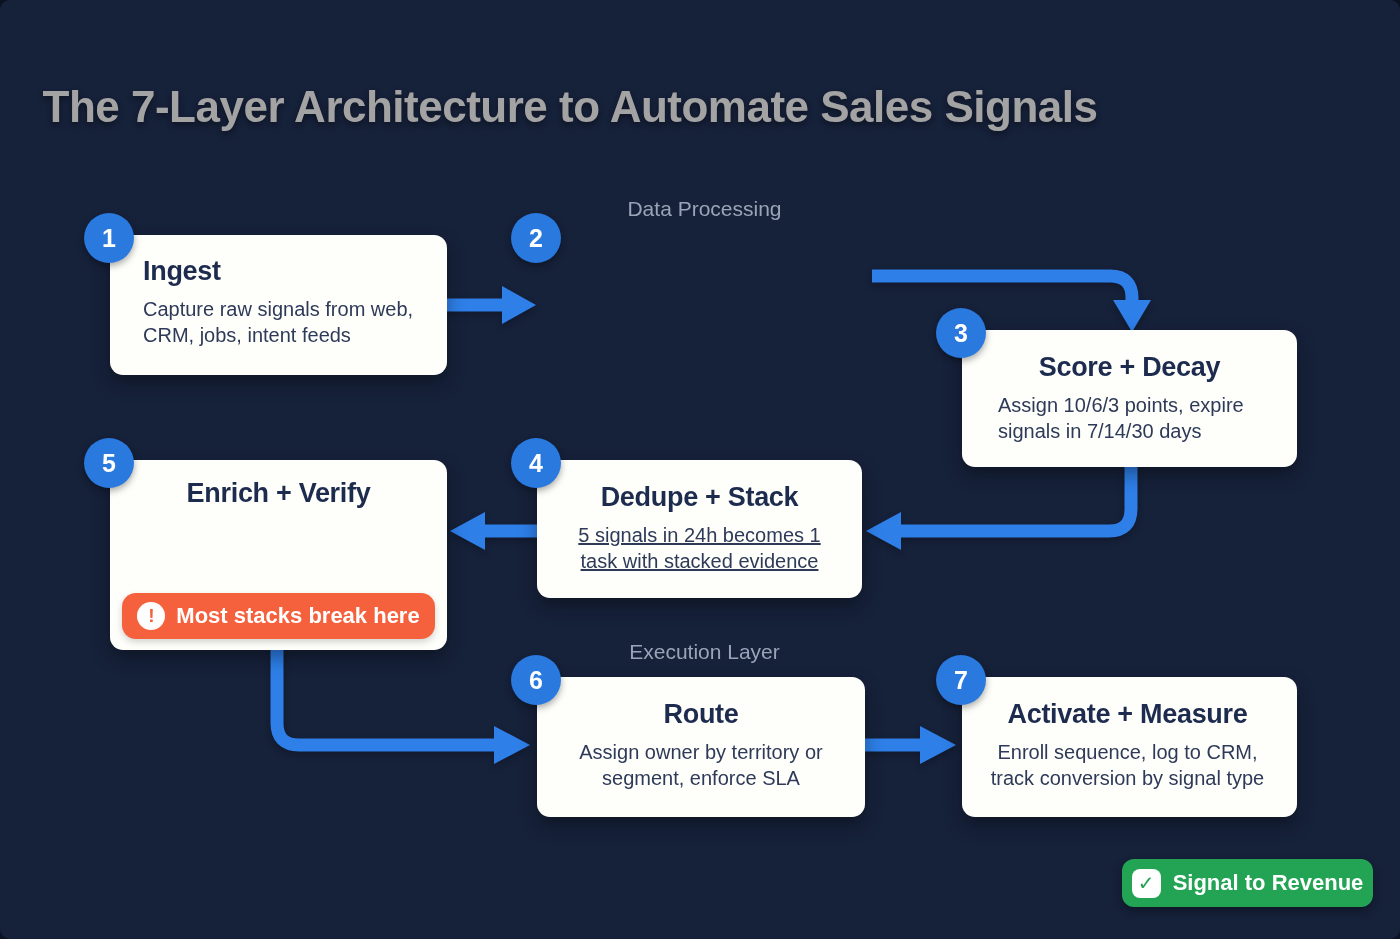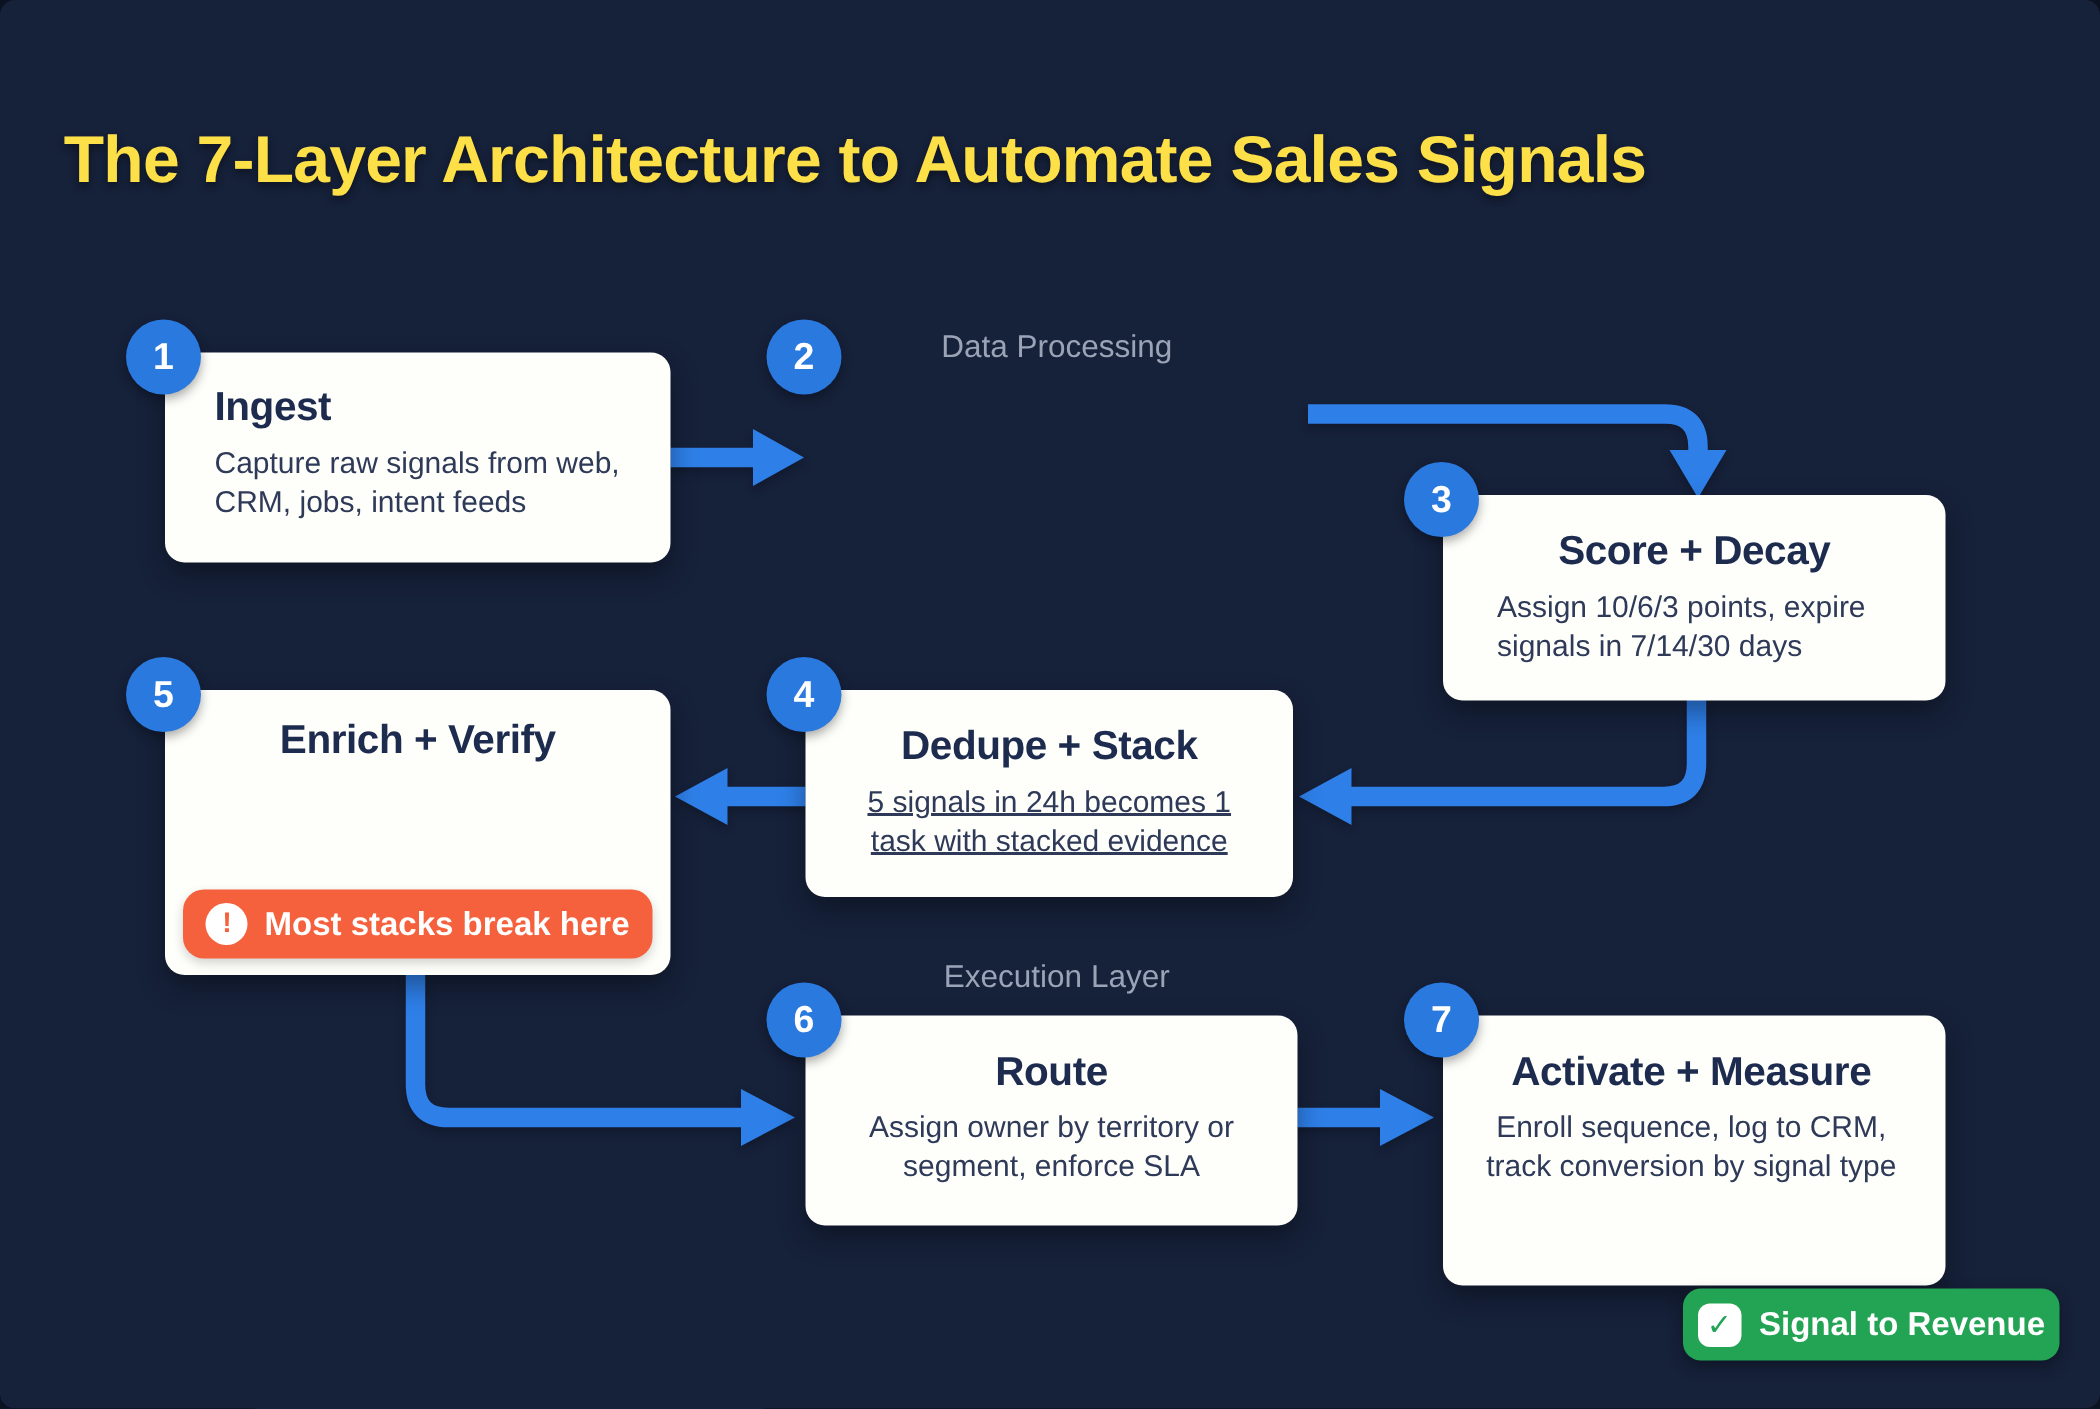--- a/index.html
+++ b/index.html
@@ -3,28 +3,28 @@
 <meta charset="utf-8">
 <style>
   html,body{margin:0;padding:0;background:#0b1222;}
   .canvas{
     position:relative;width:1400px;height:939px;overflow:hidden;
     background:#16213A;border-radius:10px;
     font-family:"Liberation Sans","DejaVu Sans",sans-serif;
   }
   .page-title{
     position:absolute;top:82px;left:0;width:1140px;text-align:center;
-    font-size:44px;font-weight:800;color:#fde047;letter-spacing:-0.5px;
+    font-size:44px;font-weight:800;color:#a3a3a3;letter-spacing:-0.5px;
     text-shadow:0 3px 6px rgba(0,0,0,.45);
   }
   .section-label{
     position:absolute;left:537px;width:335px;text-align:center;
     font-size:21px;color:#9AA4B6;
   }
-  .lbl-dp{top:197px;margin-top:23px;}
+  .lbl-dp{top:197px;}
   .lbl-el{top:640px;}
   .arrows{position:absolute;left:0;top:0;filter:drop-shadow(0 3px 3px rgba(0,0,0,.25));}
   .card{
     position:absolute;background:#FEFEFB;border-radius:13px;
     box-shadow:0 8px 18px rgba(0,0,0,.35);
     box-sizing:border-box;
   }
   .card h2{
     margin:0;font-size:27px;font-weight:800;color:#1C2B4E;letter-spacing:-0.3px;
   }
@@ -38,21 +38,21 @@
     background:#2979DF;color:#fff;font-size:25px;font-weight:800;
     display:flex;align-items:center;justify-content:center;
     box-shadow:0 3px 7px rgba(0,0,0,.35);z-index:5;
   }
   #card1{left:110px;top:235px;width:337px;height:140px;padding:21px 28px 0 33px;}
   #card2{left:537px;top:235px;width:335px;height:162px;padding:21px 24px 0 33px;}
   #card3{left:962px;top:330px;width:335px;height:137px;padding:22px 20px 0 20px;}
   #card4{left:537px;top:460px;width:325px;height:138px;padding:22px 18px 0 18px;}
   #card5{left:110px;top:460px;width:337px;height:190px;padding:18px 18px 0 18px;}
   #card6{left:537px;top:677px;width:328px;height:140px;padding:22px 18px 0 18px;}
-  #card7{left:962px;top:677px;width:335px;height:180px;padding:22px 14px 0 10px;}
+  #card7{left:962px;top:677px;width:335px;height:140px;padding:22px 14px 0 10px;}
   #card3 p{width:268px;margin-left:16px;}
   #card4 p{width:280px;margin-left:auto;margin-right:auto;text-decoration:underline;}
   #card5 p{width:296px;margin-left:8px;}
   #card6 p{width:284px;margin-left:auto;margin-right:auto;}
   #card7 p{width:306px;margin-left:auto;margin-right:auto;}
   #card1 p{width:290px;}
   #card2 p{width:288px;}
   .warn{
     position:absolute;left:12px;right:12px;bottom:11px;height:46px;
     background:#F6613D;border-radius:14px;color:#fff;

